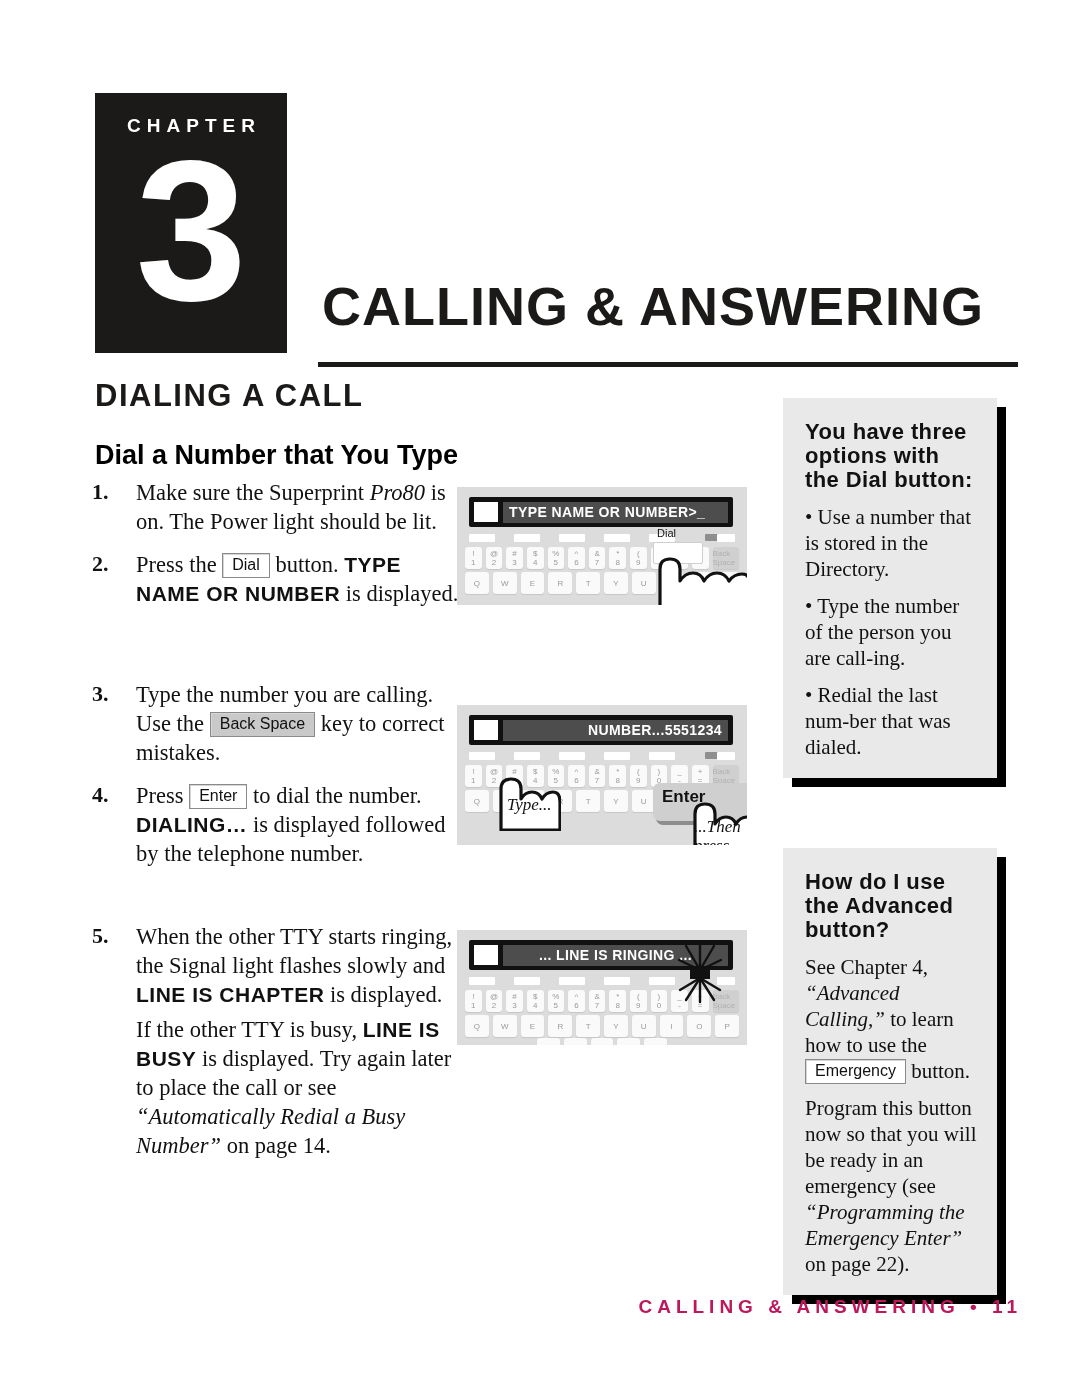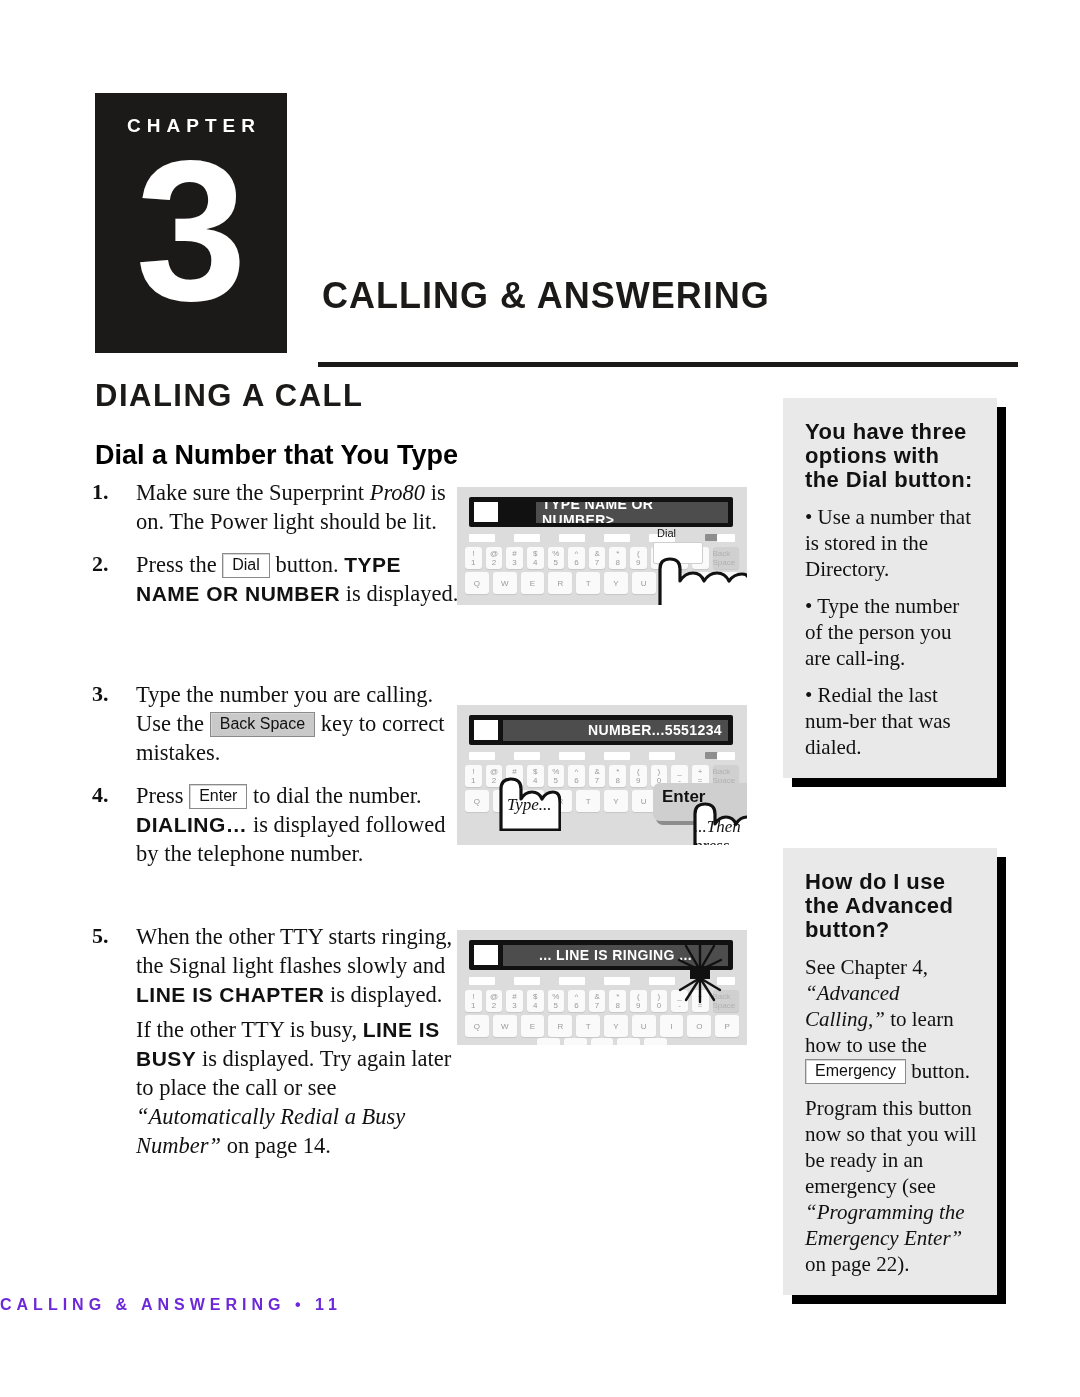--- a/index.html
+++ b/index.html
@@ -29,21 +29,21 @@
     position:absolute;left:0;top:38px;width:192px;
     text-align:center;color:#ffffff;
     font-family:"Liberation Sans", sans-serif;
     font-weight:bold;font-size:200px;line-height:200px;
   }
 
   
   .main-title{
     position:absolute;left:322px;top:275px;width:700px;
     font-family:"Liberation Sans", sans-serif;
-    font-weight:bold;font-size:36px;letter-spacing:1px;
+    font-weight:bold;font-size:54px;letter-spacing:1px;
     color:#1c1a19;white-space:nowrap;
   }
   .title-rule{
     position:absolute;left:318px;top:362px;width:700px;height:5px;
     background:#1c1a19;
   }
 
   
   .sec-head{
     position:absolute;left:95px;top:378px;
@@ -142,21 +142,21 @@
   }
   .lcd-screen{
     flex:1;height:21px;background:#4d4d4d;
     display:flex;align-items:center;
     color:#ffffff;
     font-family:"Liberation Sans", sans-serif;
     font-weight:bold;font-size:14px;letter-spacing:0.4px;
     padding:0 6px;
     overflow:hidden;
   }
-  .lcd-screen.left{justify-content:flex-start;margin-left:33px;}
+  .lcd-screen.left{justify-content:flex-start;}
   .lcd-screen.right{justify-content:flex-end;}
   .lcd-screen.center{justify-content:center;}
 
   
   .ind-row{position:absolute;left:12px;right:12px;top:47px;height:9px;}
   .ind{position:absolute;top:0;height:8px;width:26px;background:#ffffff;border-radius:1px;}
   .ind-dark{position:absolute;top:0;height:7px;width:16px;background:#8e8e8e;border-radius:1px;}
 
   
   .krow{position:absolute;left:8px;right:8px;display:flex;gap:4px;}
@@ -204,23 +204,23 @@
   .callout-bubble{
     position:absolute;
     font-family:"Liberation Serif", serif;
     font-style:italic;font-size:17px;color:#111;
     line-height:19px;
   }
 
   
   .footer{
     position:absolute;left:0;top:1296px;width:1022px;
-    text-align:left;
-    font-family:"Liberation Sans", sans-serif;
-    font-weight:bold;font-size:16px;letter-spacing:5px;color:#6d28d9;
+    text-align:right;
+    font-family:"Liberation Sans", sans-serif;
+    font-weight:bold;font-size:19px;letter-spacing:5px;color:#be185d;
   }
 </style>
 </head>
 <body>
 
 <div class="page">
 
   <div class="chapter-block">
     <div class="chapter-word">CHAPTER</div>
     <div class="chapter-num">3</div>

